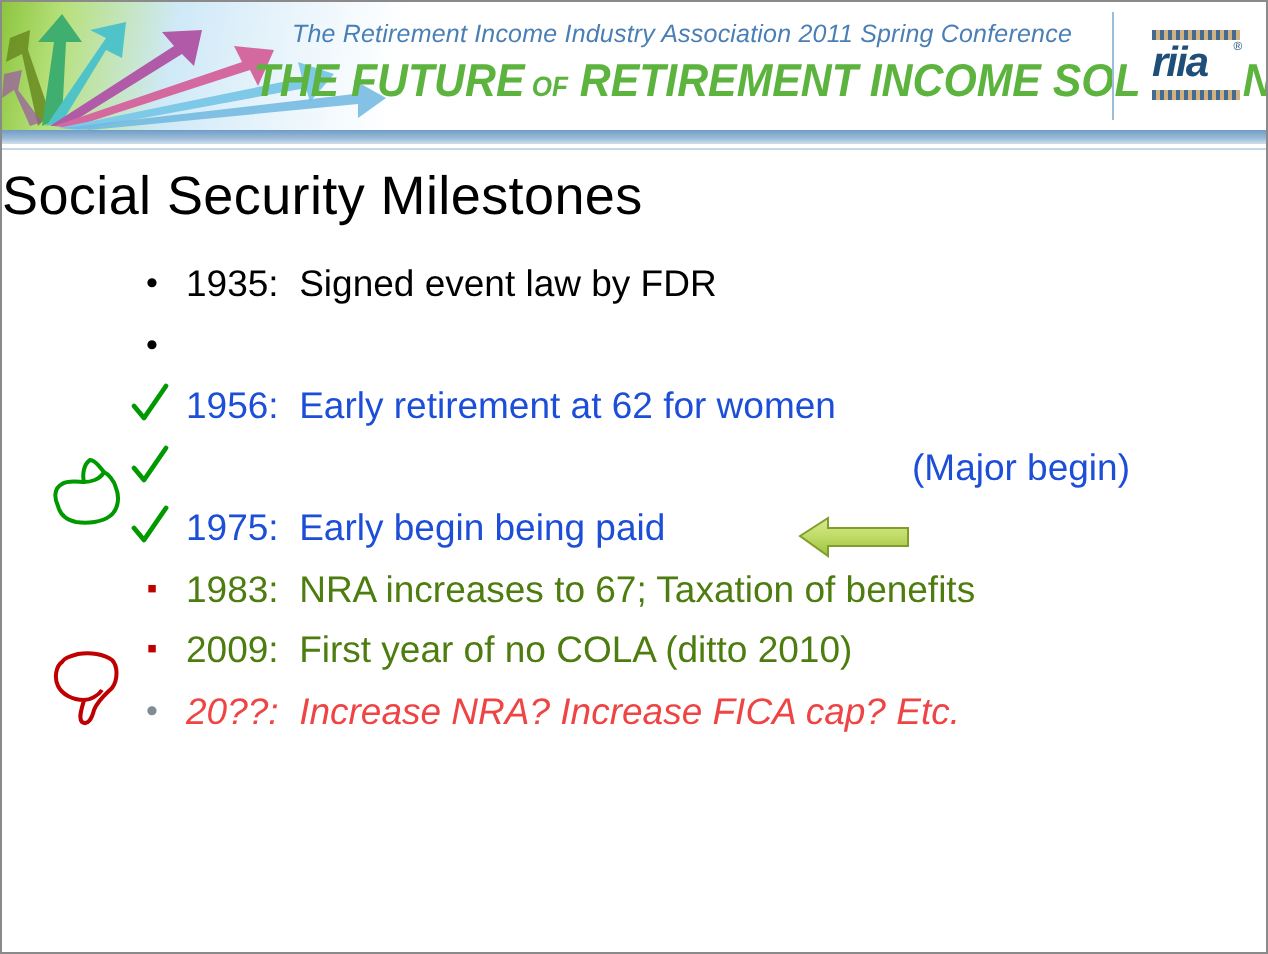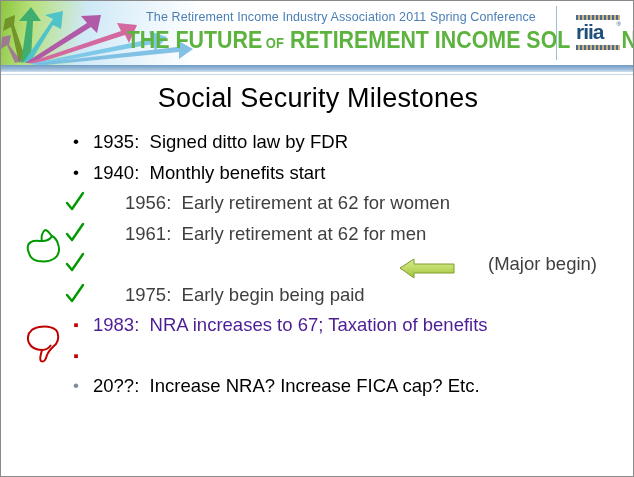--- a/index.html
+++ b/index.html
@@ -6,21 +6,21 @@
   body{width:634px;height:477px;overflow:hidden;
        font-family:"Liberation Sans", sans-serif;}
 
   
   .slide{position:relative;width:634px;height:477px;box-sizing:border-box;
          border:1px solid #8a8a8a;background:#ffffff;overflow:hidden;}
 
   
   .banner{position:relative;height:64px;width:100%;background:#ffffff;
           border-bottom:3px solid #7fa8cc;overflow:hidden;}
-  .banner-inner{position:absolute;left:0;top:0;right:0;bottom:0;}
+  .banner-inner{position:absolute;left:0;top:0;right:0;bottom:0;font-style:italic;}
 
   
   .burst{position:absolute;left:0;top:0;width:250px;height:64px;overflow:hidden;}
   .burst-bg{position:absolute;left:0;top:0;width:250px;height:64px;
      background:linear-gradient(100deg,#8cc63f 0%, #b7e07a 12%, #cfe9f7 34%, #e8f4fb 55%, #ffffff 78%);}
 
   
   .logo-div{position:absolute;right:76px;top:5px;width:1px;height:54px;background:#9dbcd8;}
   .logo{position:absolute;right:8px;top:12px;width:58px;height:40px;}
   .logo-box{position:absolute;left:4px;top:0;width:50px;height:40px;background:#ffffff;}
@@ -40,38 +40,38 @@
       transform:scaleX(.93);transform-origin:center top;}
   .banner-title .sm{font-size:14px;}
 
   
   .band{position:absolute;left:0;top:64px;width:100%;height:7px;
         background:linear-gradient(180deg,#6f9cc6 0%,#9dbcd8 60%,#cfe0ef 100%);}
   .band2{position:absolute;left:0;top:71px;width:100%;height:3px;background:#ffffff;}
   .band3{position:absolute;left:0;top:73px;width:100%;height:1px;background:#c6d7e6;}
 
   
-  .slide-title{position:absolute;left:0;top:82px;width:634px;text-align:center;
+  .slide-title{position:absolute;left:0;top:82px;width:634px;
       font-size:27px;color:#000000;letter-spacing:.2px;}
 
   
   .list{position:absolute;left:0;top:126px;width:634px;}
   .row{position:relative;height:30.5px;}
   .bullet{position:absolute;left:66px;top:0;width:18px;text-align:center;
           font-size:18px;line-height:30px;}
   .bullet.dot{font-size:17px;color:#000;}
   .bullet.dot-grey{font-size:17px;color:#808b96;}
   .bullet.sq{font-size:15px;color:#c00000;line-height:30px;}
   .check{position:absolute;left:64px;top:3px;width:20px;height:22px;}
   .txt{position:absolute;left:92px;top:0;line-height:30px;font-size:18.5px;
        white-space:nowrap;}
   .c-black{color:#000000;}
-  .c-green{color:#404040;margin-left:32px;}
-  .c-red{color:#4c1d95;}
-  .c-grey{color:#000000;}
+  .c-green{color:#1d4ed8;}
+  .c-red{color:#4d7c0f;}
+  .c-grey{color:#ef4444;font-style:italic;}
 
   
   .arrowann{position:absolute;left:398px;top:256px;width:56px;height:22px;}
 
   
   .thumb-up{position:absolute;left:22px;top:226px;width:42px;height:40px;}
   .thumb-dn{position:absolute;left:22px;top:318px;width:42px;height:44px;}
 
   
   .footer{position:absolute;left:30px;top:444px;font-size:14.5px;color:#808b96;}
@@ -124,82 +124,72 @@
   <div class="band2"></div>
   <div class="band3"></div>
 
   <div class="slide-title">Social Security Milestones</div>
 
   <div class="list">
 
     <div class="row">
       <span class="bullet dot">•</span>
       <span class="txt c-black">
-        <span>1935:</span>&nbsp;&nbsp;<span>Signed ditto law by FDR</span>
+        <span>1935:</span>&nbsp;&nbsp;<span>Signed event law by FDR</span>
       </span>
     </div>
 
     <div class="row">
       <span class="bullet dot">•</span>
-      <span class="txt c-black">
-        <span>1940:</span>&nbsp;&nbsp;<span>Monthly benefits start</span>
-      </span>
     </div>
 
     <div class="row">
       <span class="check">
         <svg width="20" height="22" viewBox="0 0 20 22">
             <path d="M2 12 L7 18 L18 2" stroke="#009900" stroke-width="2.4" fill="none" stroke-linecap="round" stroke-linejoin="round"></path>
           </svg>
       </span>
       <span class="txt c-green">
         <span>1956:</span>&nbsp;&nbsp;<span>Early retirement at 62 for women</span>
       </span>
     </div>
 
+
     <div class="row">
       <span class="check">
         <svg width="20" height="22" viewBox="0 0 20 22">
             <path d="M2 12 L7 18 L18 2" stroke="#009900" stroke-width="2.4" fill="none" stroke-linecap="round" stroke-linejoin="round"></path>
           </svg>
       </span>
-      <span class="txt c-green">
-        <span>1961:</span>&nbsp;&nbsp;<span>Early retirement at 62 for men</span>
-      </span>
+      <span class="txt c-green" style="left:455px;">(Major begin)</span>
     </div>
 
     <div class="row">
       <span class="check">
         <svg width="20" height="22" viewBox="0 0 20 22">
             <path d="M2 12 L7 18 L18 2" stroke="#009900" stroke-width="2.4" fill="none" stroke-linecap="round" stroke-linejoin="round"></path>
           </svg>
       </span>
-      <span class="txt c-green" style="left:455px;">(Major begin)</span>
-    </div>
-
-    <div class="row">
-      <span class="check">
-        <svg width="20" height="22" viewBox="0 0 20 22">
-            <path d="M2 12 L7 18 L18 2" stroke="#009900" stroke-width="2.4" fill="none" stroke-linecap="round" stroke-linejoin="round"></path>
-          </svg>
-      </span>
       <span class="txt c-green">
         <span>1975:</span>&nbsp;&nbsp;<span>Early begin being paid</span>
       </span>
     </div>
 
     <div class="row">
       <span class="bullet sq">▪</span>
       <span class="txt c-red">
         <span>1983:</span>&nbsp;&nbsp;<span>NRA increases to 67; Taxation of benefits</span>
       </span>
     </div>
 
     <div class="row">
       <span class="bullet sq">▪</span>
+      <span class="txt c-red">
+        <span>2009:</span>&nbsp;&nbsp;<span>First year of no COLA (ditto 2010)</span>
+      </span>
     </div>
 
     <div class="row">
       <span class="bullet dot-grey">•</span>
       <span class="txt c-grey">
         <span>20??:</span>&nbsp;&nbsp;<span>Increase NRA?   Increase FICA cap? Etc.</span>
       </span>
     </div>
 
   </div>

